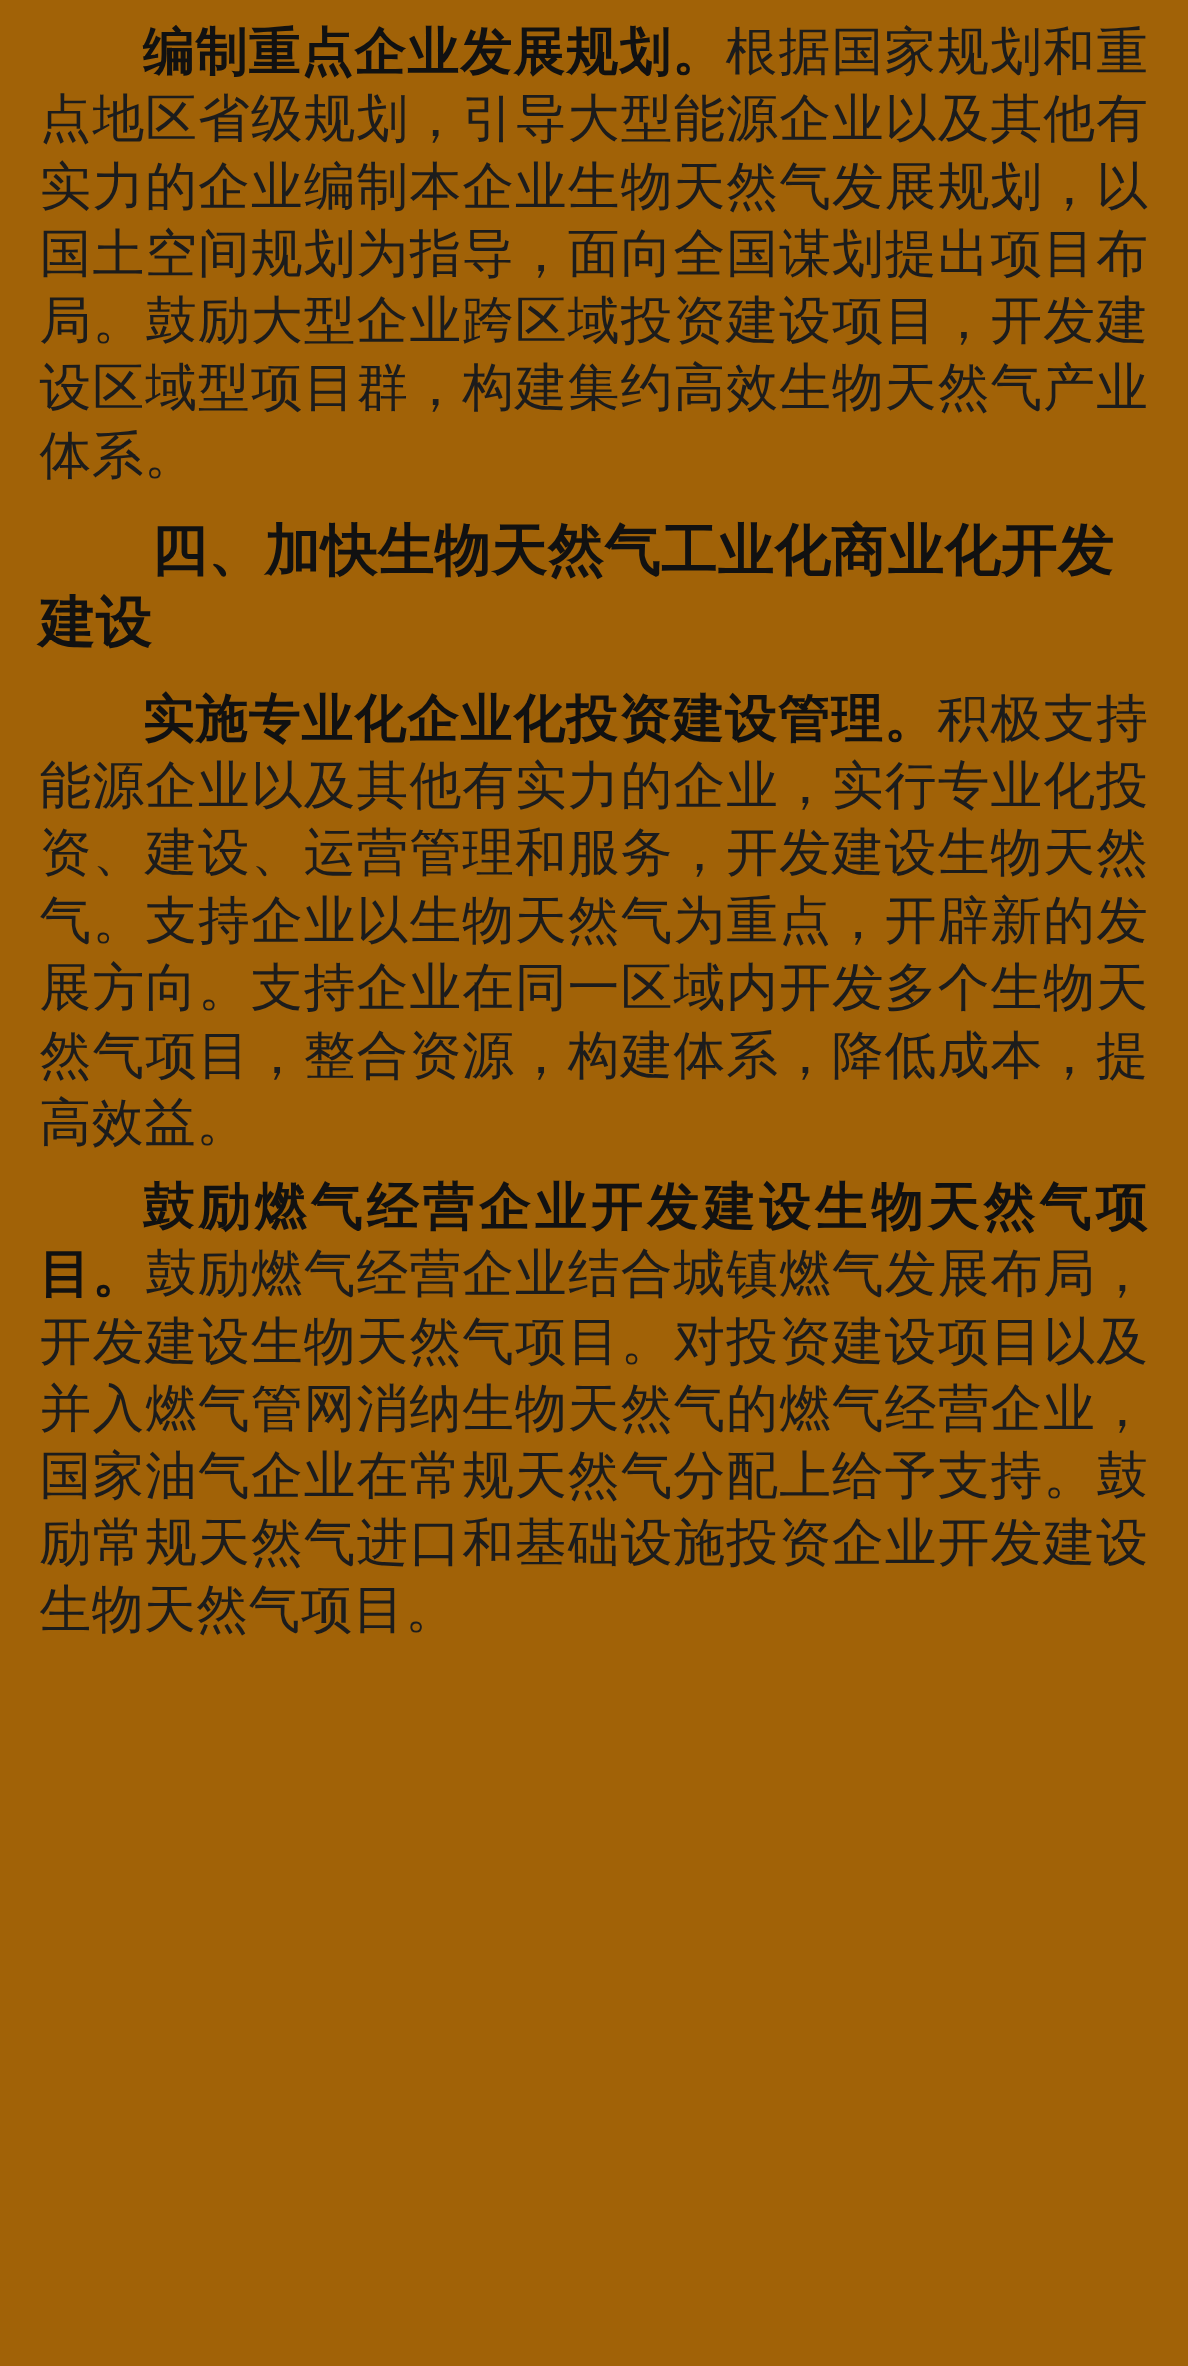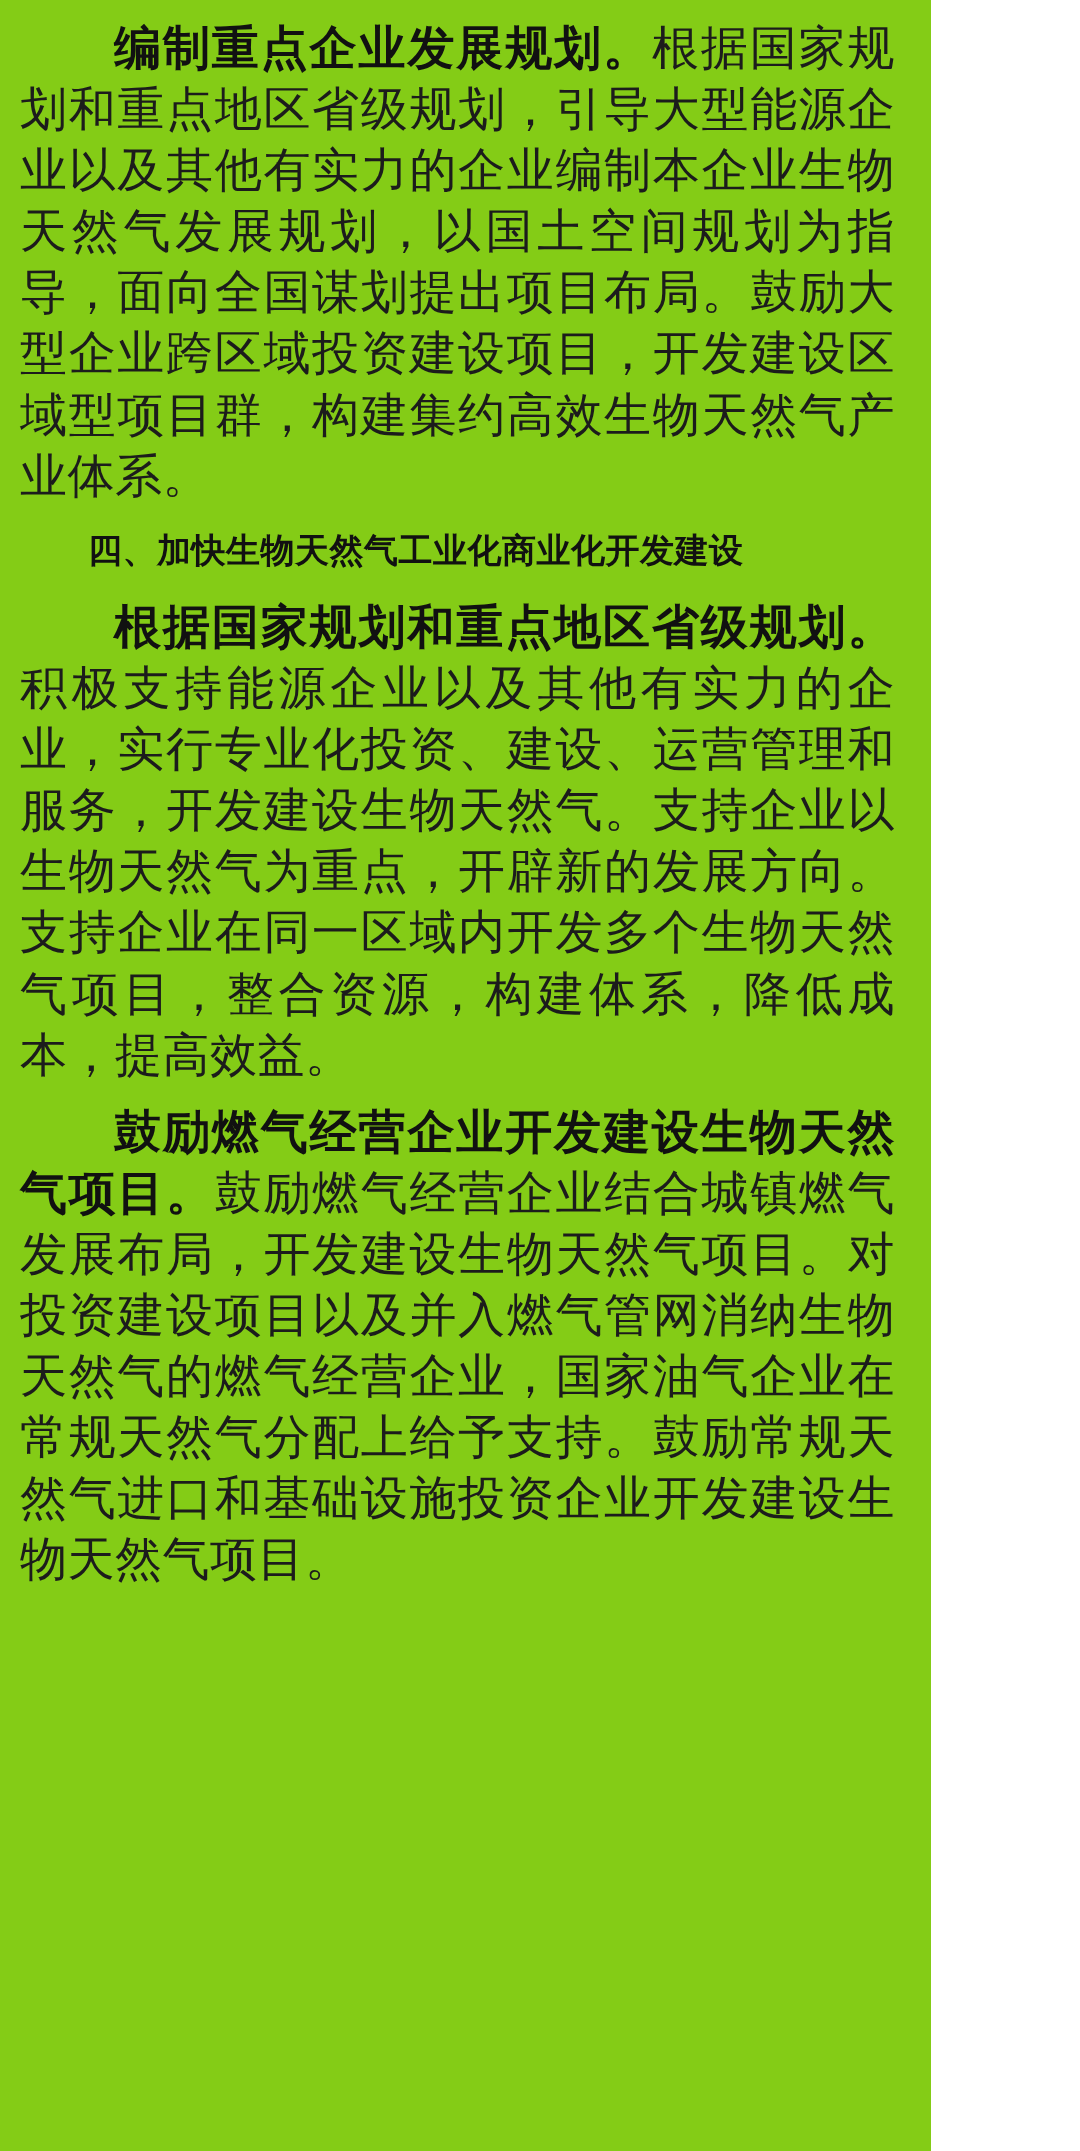--- a/index.html
+++ b/index.html
@@ -7,41 +7,41 @@
     padding: 0;
     background: #ffffff;
   }
   body {
     width: 1080px;
     min-height: 2151px;
     font-family: "Liberation Serif", "DejaVu Serif", serif;
     color: #1a1a1a;
   }
   .page {
-    width: 931px;
+    width: 1080px;
     min-height: 2151px;
     box-sizing: border-box;
-    padding: 18px 36px 24px 20px;
-    background: #84cc16;
+    padding: 18px 36px 24px 36px;
+    background: #a16207;
   }
   p.para {
     margin: 0 0 6px 0;
     font-size: 47px;
     line-height: 1.30;
     text-align: justify;
     text-justify: inter-ideograph;
     letter-spacing: 0.5px;
     color: #1c1c1c;
   }
   p.para.indent {
     text-indent: 2em;
   }
   p.heading {
     margin: 22px 0 14px 0;
-    font-size: 34px;
+    font-size: 51px;
     line-height: 1.30;
     font-weight: bold;
     text-indent: 2em;
     letter-spacing: 0.5px;
     color: #111111;
   }
   .lead {
     font-weight: bold;
     color: #111111;
   }
@@ -52,19 +52,19 @@
 
 <div class="page">
 
   <p class="para indent"><span class="lead">编制重点企业发展规划。</span><span>根据国家规划和重点地区省级规划，引导大型能源企业以及其他有实力的企业编制本企业生物天然气发展规划，以国土空间规划为指导，面向全国谋划提出项目布局。鼓励大型企业跨区域投资建设项目，开发建设区域型项目群，构建集约高效生物天然气产业体系。</span></p>
 
   <p class="heading">四、加快生物天然气工业化商业化开发建设</p>
 
 
   <div class="spacer-sm"></div>
 
-  <p class="para indent"><span class="lead">根据国家规划和重点地区省级规划。</span><span>积极支持能源企业以及其他有实力的企业，实行专业化投资、建设、运营管理和服务，开发建设生物天然气。支持企业以生物天然气为重点，开辟新的发展方向。支持企业在同一区域内开发多个生物天然气项目，整合资源，构建体系，降低成本，提高效益。</span></p>
+  <p class="para indent"><span class="lead">实施专业化企业化投资建设管理。</span><span>积极支持能源企业以及其他有实力的企业，实行专业化投资、建设、运营管理和服务，开发建设生物天然气。支持企业以生物天然气为重点，开辟新的发展方向。支持企业在同一区域内开发多个生物天然气项目，整合资源，构建体系，降低成本，提高效益。</span></p>
 
   <div class="spacer-sm"></div>
 
   <p class="para indent"><span class="lead">鼓励燃气经营企业开发建设生物天然气项目。</span><span>鼓励燃气经营企业结合城镇燃气发展布局，开发建设生物天然气项目。对投资建设项目以及并入燃气管网消纳生物天然气的燃气经营企业，国家油气企业在常规天然气分配上给予支持。鼓励常规天然气进口和基础设施投资企业开发建设生物天然气项目。</span></p>
 
 </div>
 
 </body></html>

